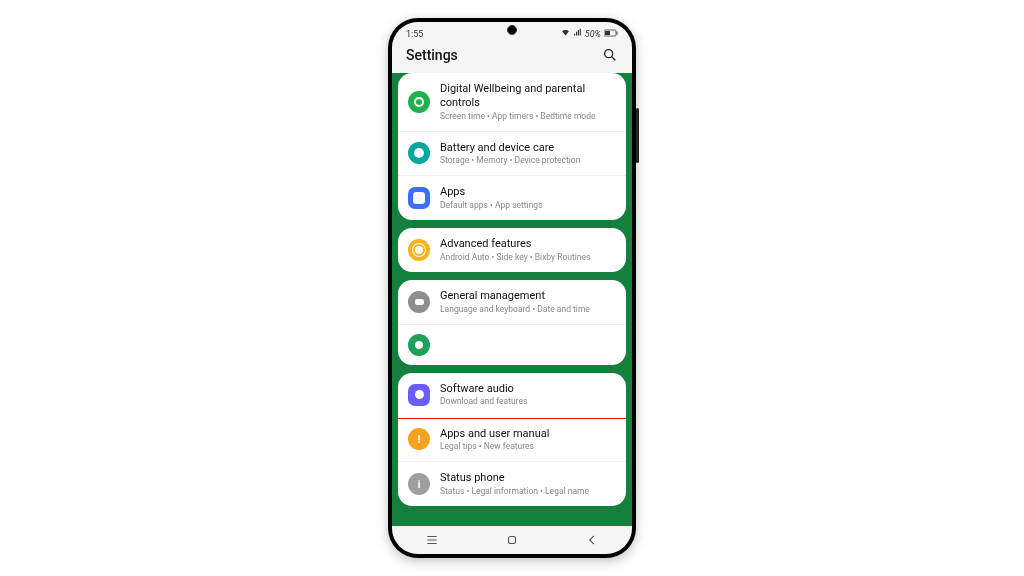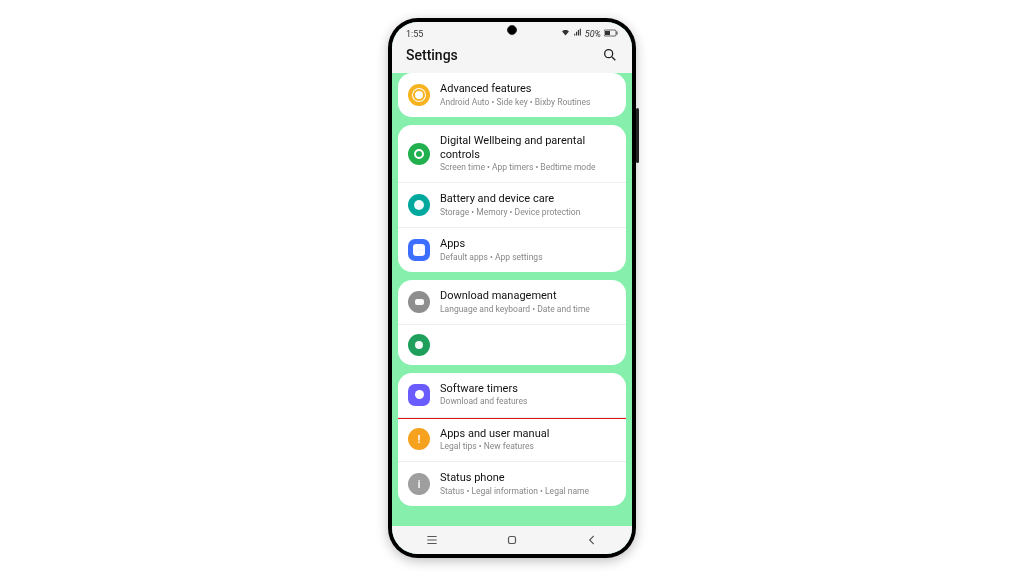--- a/index.html
+++ b/index.html
@@ -27,21 +27,21 @@
     right:-3px;
     top:90px;
     width:3px;
     height:55px;
     background:#222;
     border-radius:2px;
   }
   .screen {
     width: 100%;
     height: 100%;
-    background: #86efac;
+    background: #15803d;
     border-radius: 26px;
     overflow: hidden;
     position: relative;
   }
   .camera {
     position: absolute;
     top: 7px;
     left: 50%;
     transform: translateX(-50%);
     width: 10px;
@@ -197,84 +197,84 @@
             <circle cx="10" cy="10" r="6"></circle>
             <line x1="15" y1="15" x2="20" y2="20"></line>
           </svg>
       </span>
     </div>
 
     <div class="content">
 
       <div class="card">
         <div class="item">
+          <div class="icon-circle ic-green">
+              <div class="icon-inner ring"></div>
+            </div>
+          <div class="text-col">
+            <div class="item-title">Digital Wellbeing and parental controls</div>
+            <div class="item-sub">Screen time  •  App timers  •  Bedtime mode</div>
+          </div>
+        </div>
+        <div class="item">
+          <div class="icon-circle ic-teal">
+              <div class="icon-inner" style="border-radius:50%"></div>
+            </div>
+          <div class="text-col">
+            <div class="item-title">Battery and device care</div>
+            <div class="item-sub">Storage  •  Memory  •  Device protection</div>
+          </div>
+        </div>
+        <div class="item">
+          <div class="icon-rounded ic-blue">
+              <div class="icon-inner dots"></div>
+            </div>
+          <div class="text-col">
+            <div class="item-title">Apps</div>
+            <div class="item-sub">Default apps  •  App settings</div>
+          </div>
+        </div>
+      </div>
+
+      <div class="card">
+        <div class="item">
           <div class="icon-circle ic-yellow">
               <div class="icon-inner" style="border-radius:50%;background:#fff;width:8px;height:8px;box-shadow:0 0 0 2px #f7b21f,0 0 0 3px #fff;"></div>
             </div>
           <div class="text-col">
             <div class="item-title">Advanced features</div>
             <div class="item-sub">Android Auto  •  Side key  •  Bixby Routines</div>
           </div>
         </div>
       </div>
 
       <div class="card">
         <div class="item">
-          <div class="icon-circle ic-green">
-              <div class="icon-inner ring"></div>
-            </div>
-          <div class="text-col">
-            <div class="item-title">Digital Wellbeing and parental controls</div>
-            <div class="item-sub">Screen time  •  App timers  •  Bedtime mode</div>
-          </div>
-        </div>
-        <div class="item">
-          <div class="icon-circle ic-teal">
-              <div class="icon-inner" style="border-radius:50%"></div>
-            </div>
-          <div class="text-col">
-            <div class="item-title">Battery and device care</div>
-            <div class="item-sub">Storage  •  Memory  •  Device protection</div>
-          </div>
-        </div>
-        <div class="item">
-          <div class="icon-rounded ic-blue">
-              <div class="icon-inner dots"></div>
-            </div>
-          <div class="text-col">
-            <div class="item-title">Apps</div>
-            <div class="item-sub">Default apps  •  App settings</div>
-          </div>
-        </div>
-      </div>
-
-      <div class="card">
-        <div class="item">
           <div class="icon-circle ic-grey">
               <div class="icon-inner" style="width:9px;height:6px;border-radius:2px"></div>
             </div>
           <div class="text-col">
-            <div class="item-title">Download management</div>
+            <div class="item-title">General management</div>
             <div class="item-sub">Language and keyboard  •  Date and time</div>
           </div>
         </div>
         <div class="item">
           <div class="icon-circle ic-dgreen">
               <div class="icon-inner" style="border-radius:50%;width:8px;height:8px"></div>
             </div>
         </div>
       </div>
 
       <div class="card">
         <div class="item highlight">
           <div class="icon-rounded ic-purple">
               <div class="icon-inner" style="border-radius:50%;width:9px;height:9px;background:#fff"></div>
             </div>
           <div class="text-col">
-            <div class="item-title">Software timers</div>
+            <div class="item-title">Software audio</div>
             <div class="item-sub">Download and features</div>
           </div>
         </div>
         <div class="item sep-before">
           <div class="icon-circle ic-orange">
               <div style="color:#fff;font-size:11px;font-weight:700">!</div>
             </div>
           <div class="text-col">
             <div class="item-title">Apps and user manual</div>
             <div class="item-sub">Legal tips  •  New features</div>

